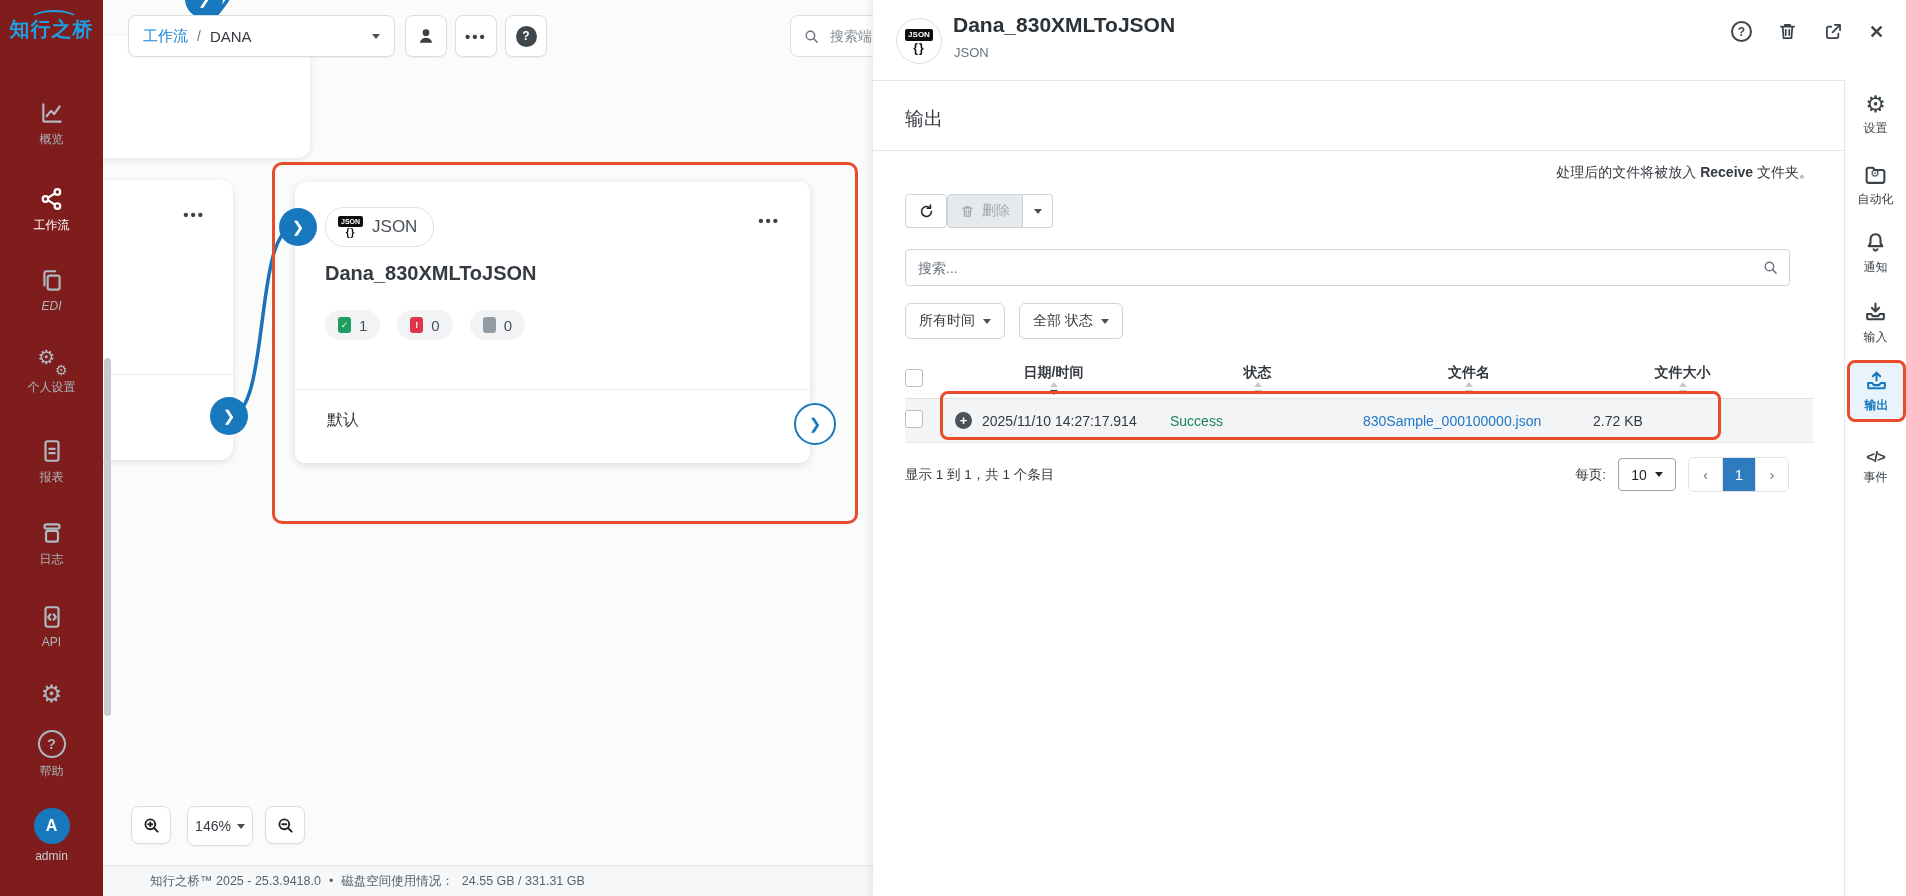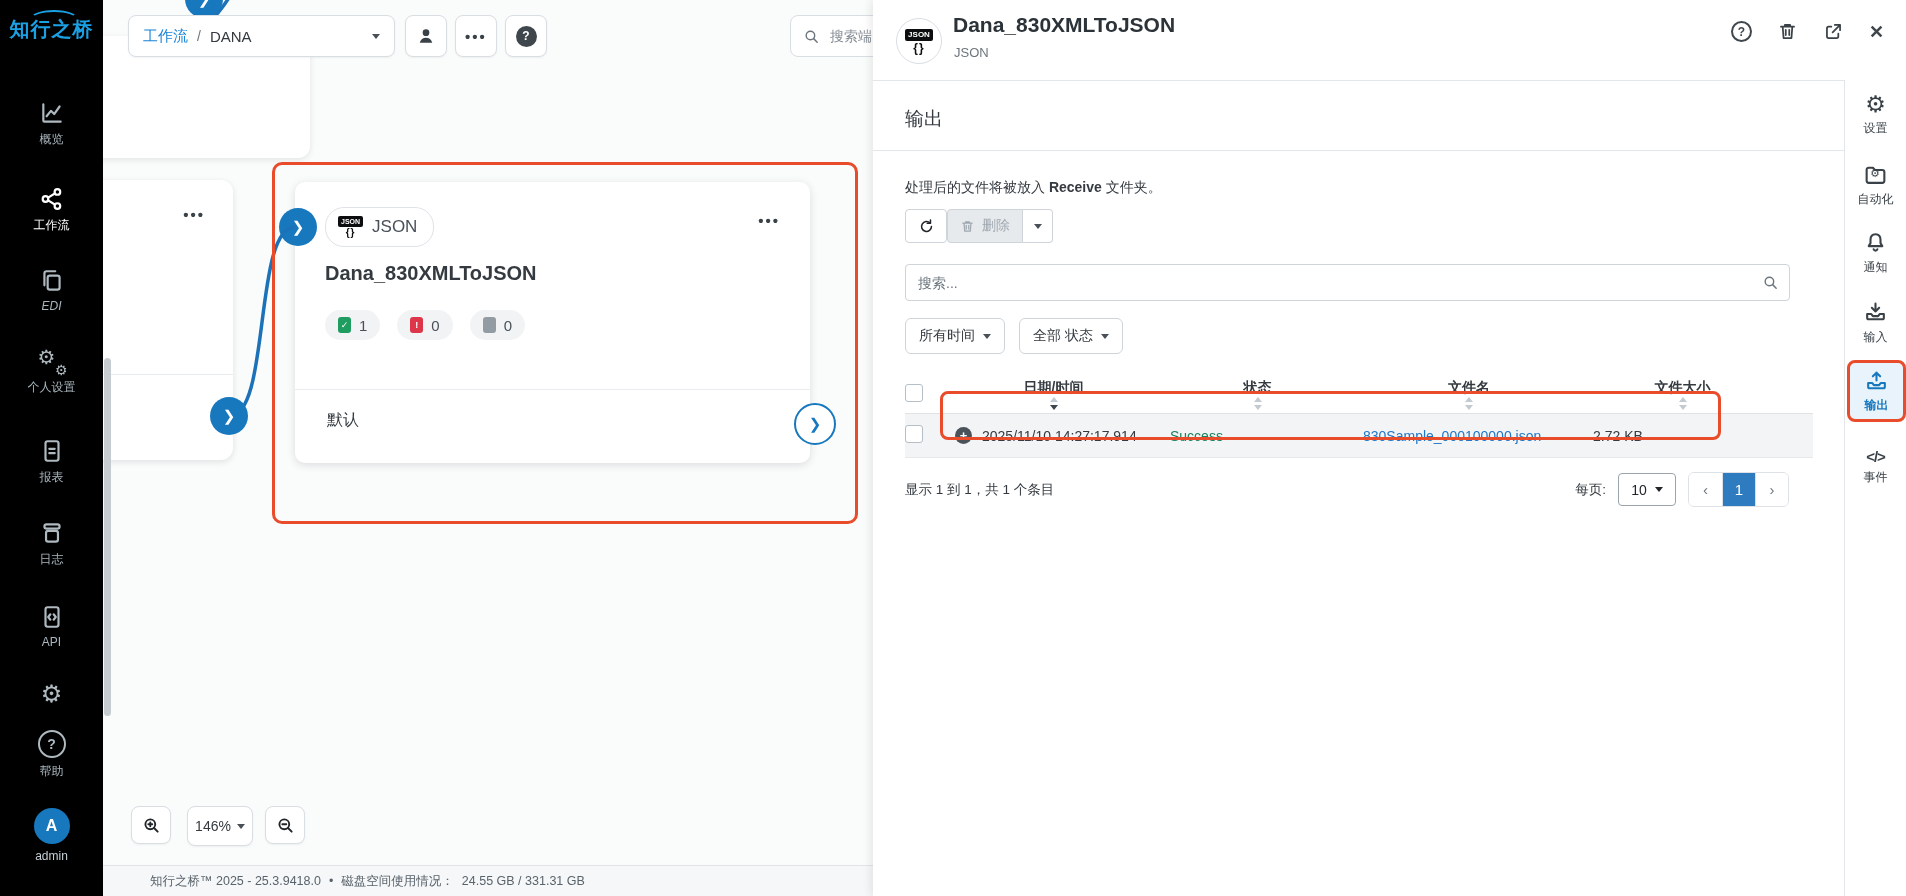--- a/index.html
+++ b/index.html
@@ -1,21 +1,21 @@
 <!DOCTYPE html>
 <html><head>
 <meta charset="utf-8">
 <style>
   html,body{margin:0;padding:0;overflow:hidden;}
   body{width:1906px;height:896px;position:relative;font-family:"Liberation Sans","DejaVu Sans",sans-serif;background:#fafbfb;color:#343a40;}
   svg{display:block;}
   .icon-stroke{stroke:#3a4248;fill:none;stroke-width:2;stroke-linecap:round;stroke-linejoin:round;}
 
   
-  .sidebar{position:absolute;left:0;top:0;width:103px;height:896px;background:#000000;z-index:40;}
+  .sidebar{position:absolute;left:0;top:0;width:103px;height:896px;background:#7f1d1d;z-index:40;}
   .logo{position:absolute;top:16px;left:0;width:103px;text-align:center;color:#1aa0e4;font-size:20px;font-weight:bold;letter-spacing:1px;cursor:pointer;}
   .logo-arc{position:absolute;top:-6px;left:29px;width:46px;height:16px;border:2.5px solid transparent;border-top-color:#1aa0e4;border-radius:50%;}
   .side-item{position:absolute;left:0;width:103px;display:flex;flex-direction:column;align-items:center;gap:5px;color:#a9b6bd;cursor:pointer;}
   .side-item .slabel{font-size:12px;}
   .side-item svg{width:26px;height:26px;}
   .side-item .icon-stroke{stroke:#aeb9c0;}
   .side-item.active{color:#ffffff;}
   .side-item.active .icon-stroke{stroke:#ffffff;}
   .gear-glyph{font-size:24px;line-height:1;color:#aeb9c0;}
   .gears-duo{position:relative;width:28px;height:26px;}
@@ -92,21 +92,21 @@
   .ph-sub{position:absolute;left:81px;top:45px;font-size:13px;color:#6c757d;}
   .ph-actions{position:absolute;right:22px;top:21px;display:flex;gap:25px;align-items:center;}
   .ph-actions .abtn{background:none;border:none;padding:0;cursor:pointer;display:flex;align-items:center;justify-content:center;}
   .ph-actions svg{width:21px;height:21px;}
   .ring-q{width:21px;height:21px;border:2px solid #3f474d;border-radius:50%;display:flex;align-items:center;justify-content:center;font-size:12px;font-weight:bold;color:#3f474d;box-sizing:border-box;}
   .x-glyph{font-size:18px;color:#3f474d;font-weight:bold;line-height:1;}
 
   .panel-body{position:absolute;left:0;top:80px;width:972px;bottom:0;box-sizing:border-box;padding:0 32px;}
   .section-title{margin-top:26px;font-size:19px;color:#343a40;}
   .full-hr{border:none;border-top:1px solid #e4e7ea;margin:18px -32px 0 -32px;}
-  .info-line{margin-top:28px;font-size:14px;color:#343a40;}
+  .info-line{margin-top:13px;font-size:14px;color:#343a40;text-align:right;}
   .btn-row{margin-top:12px;display:flex;align-items:center;}
   .btn{box-sizing:border-box;height:34px;border:1px solid #ced4da;background:#fff;border-radius:4px;display:inline-flex;align-items:center;justify-content:center;cursor:pointer;font-family:inherit;}
   .refresh-btn{width:42px;}
   .refresh-btn svg{width:17px;height:17px;}
   .btn-group{display:inline-flex;}
   .del-btn{padding:0 12px;gap:7px;background:#e7eaed;color:#a0a8b0;font-size:14px;border-radius:4px 0 0 4px;cursor:default;}
   .del-btn svg{width:15px;height:15px;}
   .del-btn .icon-stroke{stroke:#a0a8b0;}
   .caret-btn{width:30px;border-left:none;border-radius:0 4px 4px 0;}
   .panel-search{margin-top:21px;position:relative;width:885px;}

